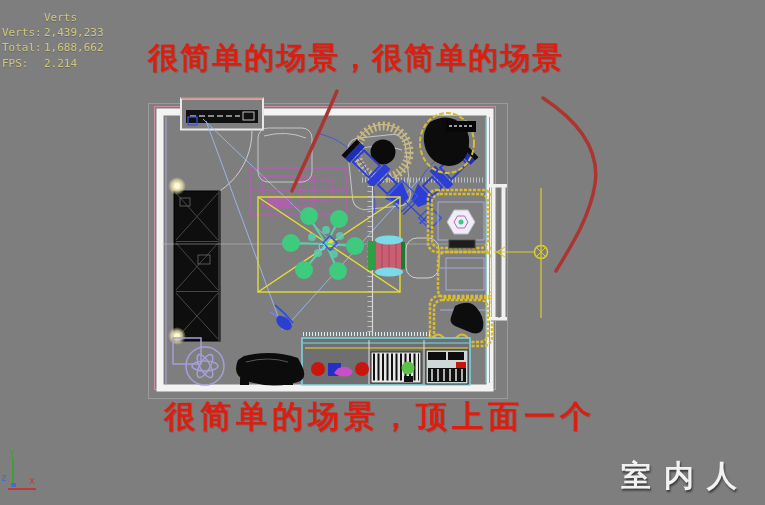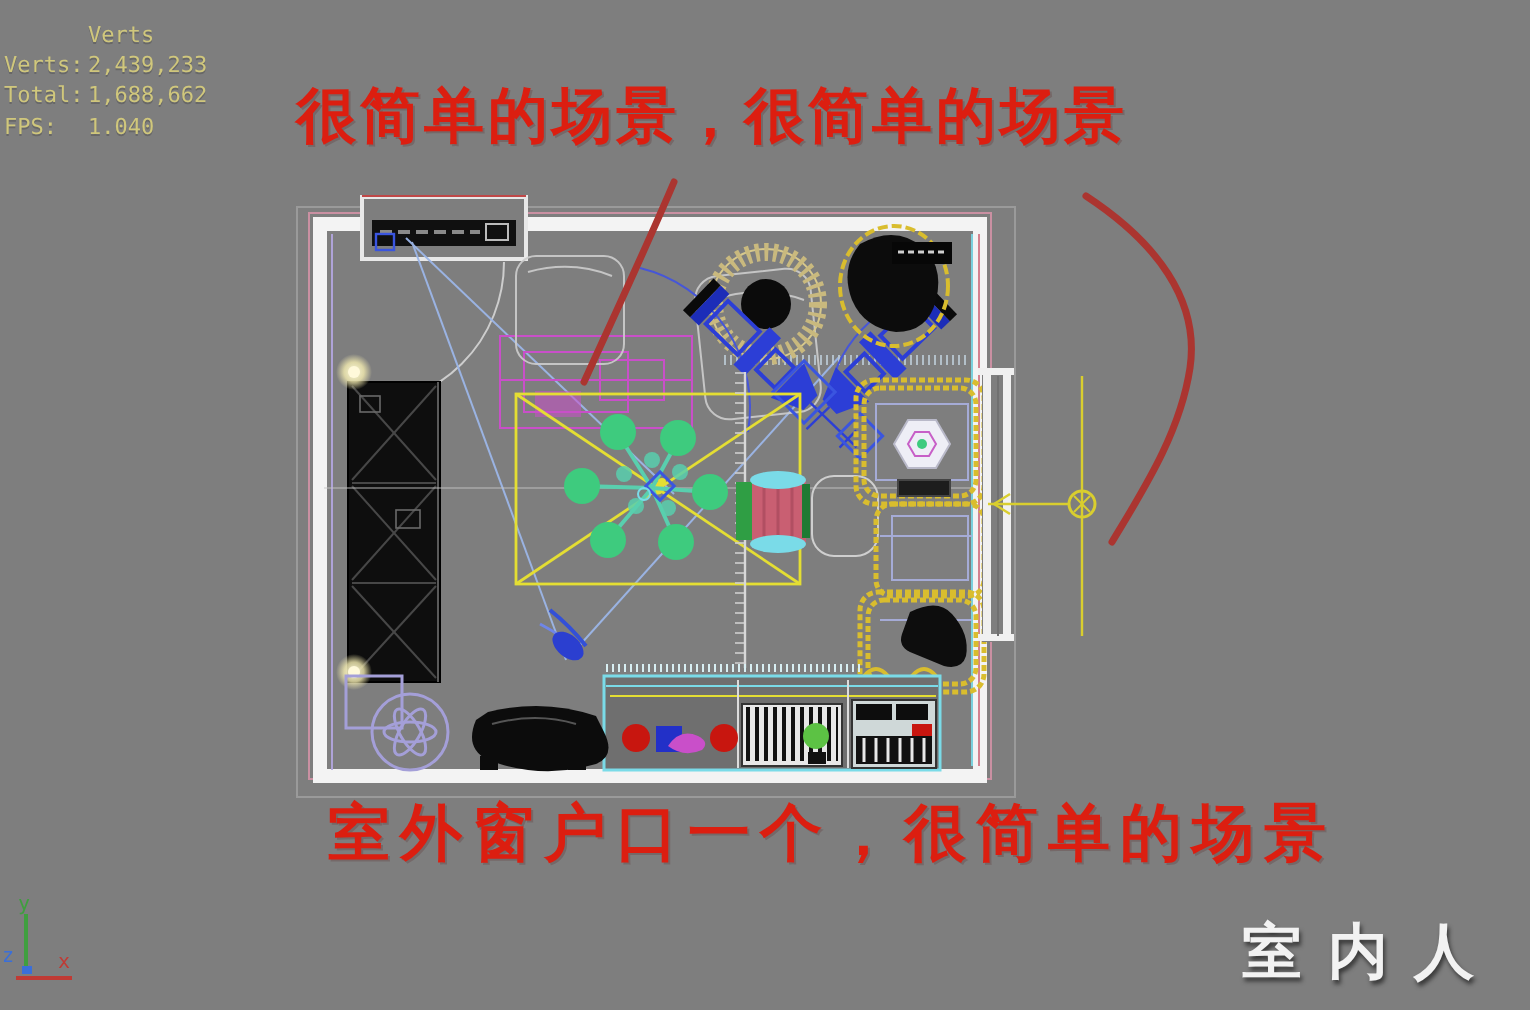--- a/index.html
+++ b/index.html
@@ -344,19 +344,19 @@
   <div class="stats-row">
     <span class="stats-label">Verts:</span>
     <span class="stats-value">2,439,233</span>
   </div>
   <div class="stats-row">
     <span class="stats-label">Total:</span>
     <span class="stats-value">1,688,662</span>
   </div>
   <div class="stats-row fps">
     <span class="stats-label">FPS:</span>
-    <span class="stats-value">1.040</span>
+    <span class="stats-value">2.214</span>
   </div>
 </div>
 
 <div class="annotation top">很简单的场景，很简单的场景</div>
-<div class="annotation bottom">室外窗户口一个，很简单的场景</div>
+<div class="annotation bottom">很简单的场景，顶上面一个</div>
 <div class="watermark">室内人</div>
 
 </body></html>

